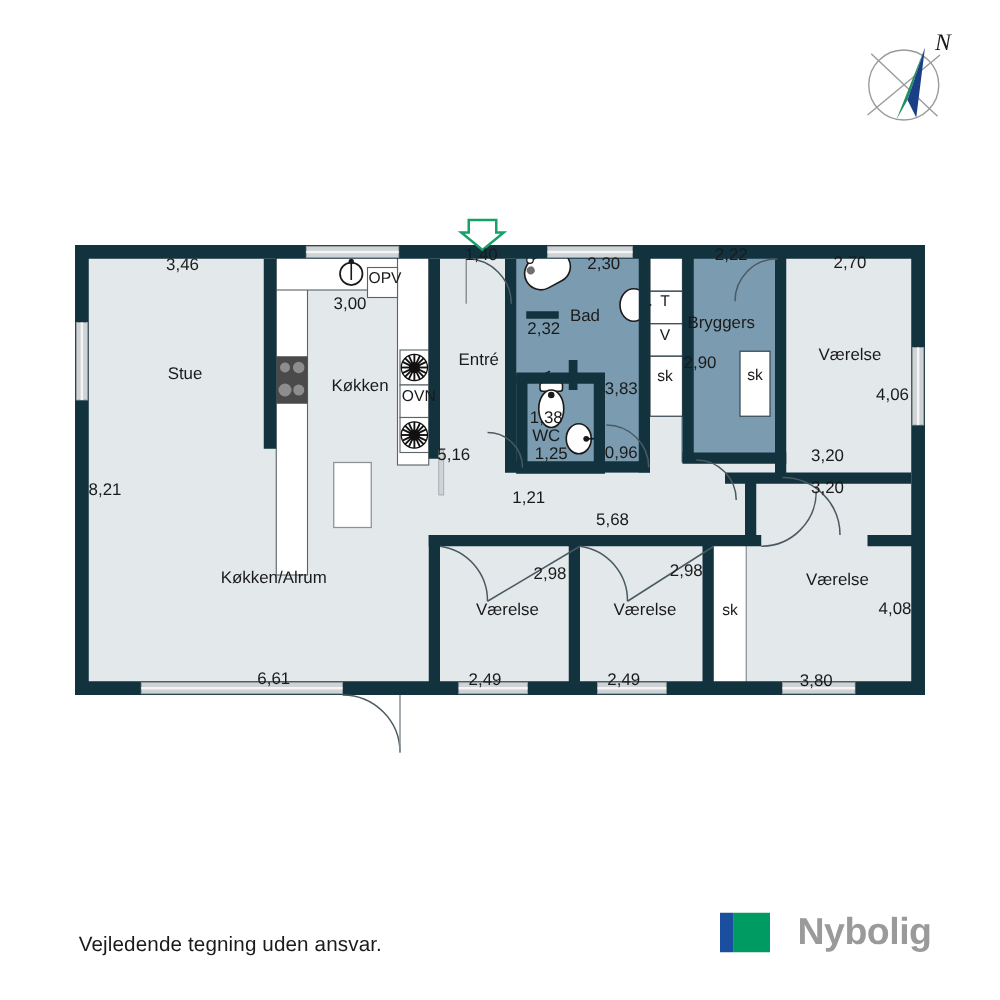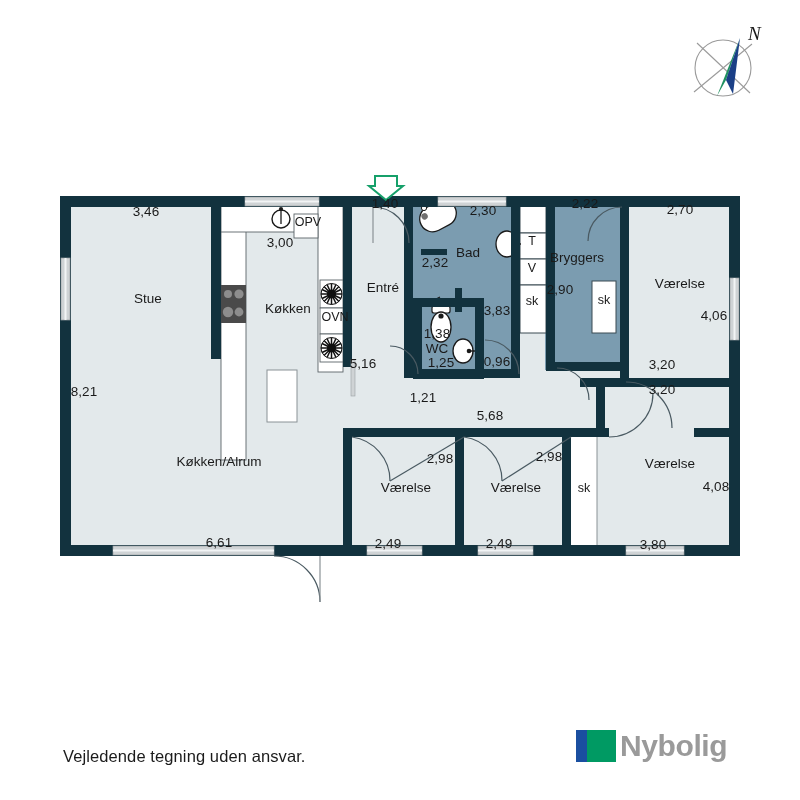--- a/index.html
+++ b/index.html
@@ -11,21 +11,21 @@
   }
   #plan-root{position:absolute;left:0;top:0;width:800px;height:800px;}
   svg{display:block;}
   .disclaimer{
     position:absolute;left:63px;top:747px;
     font-size:16.5px;color:#1b1b1b;letter-spacing:0.1px;
     white-space:nowrap;
   }
   .brand{
     position:absolute;left:576px;top:730px;
-    display:flex;align-items:center;gap:4px;
+    display:flex;align-items:center;gap:22px;
   }
   .brand-mark{width:40px;height:32px;display:block;}
   .brand-name{
     font-size:30px;font-weight:bold;color:#9a9a9a;
     letter-spacing:-0.4px;line-height:32px;
   }
 </style>
 </head>
 <body>
 

